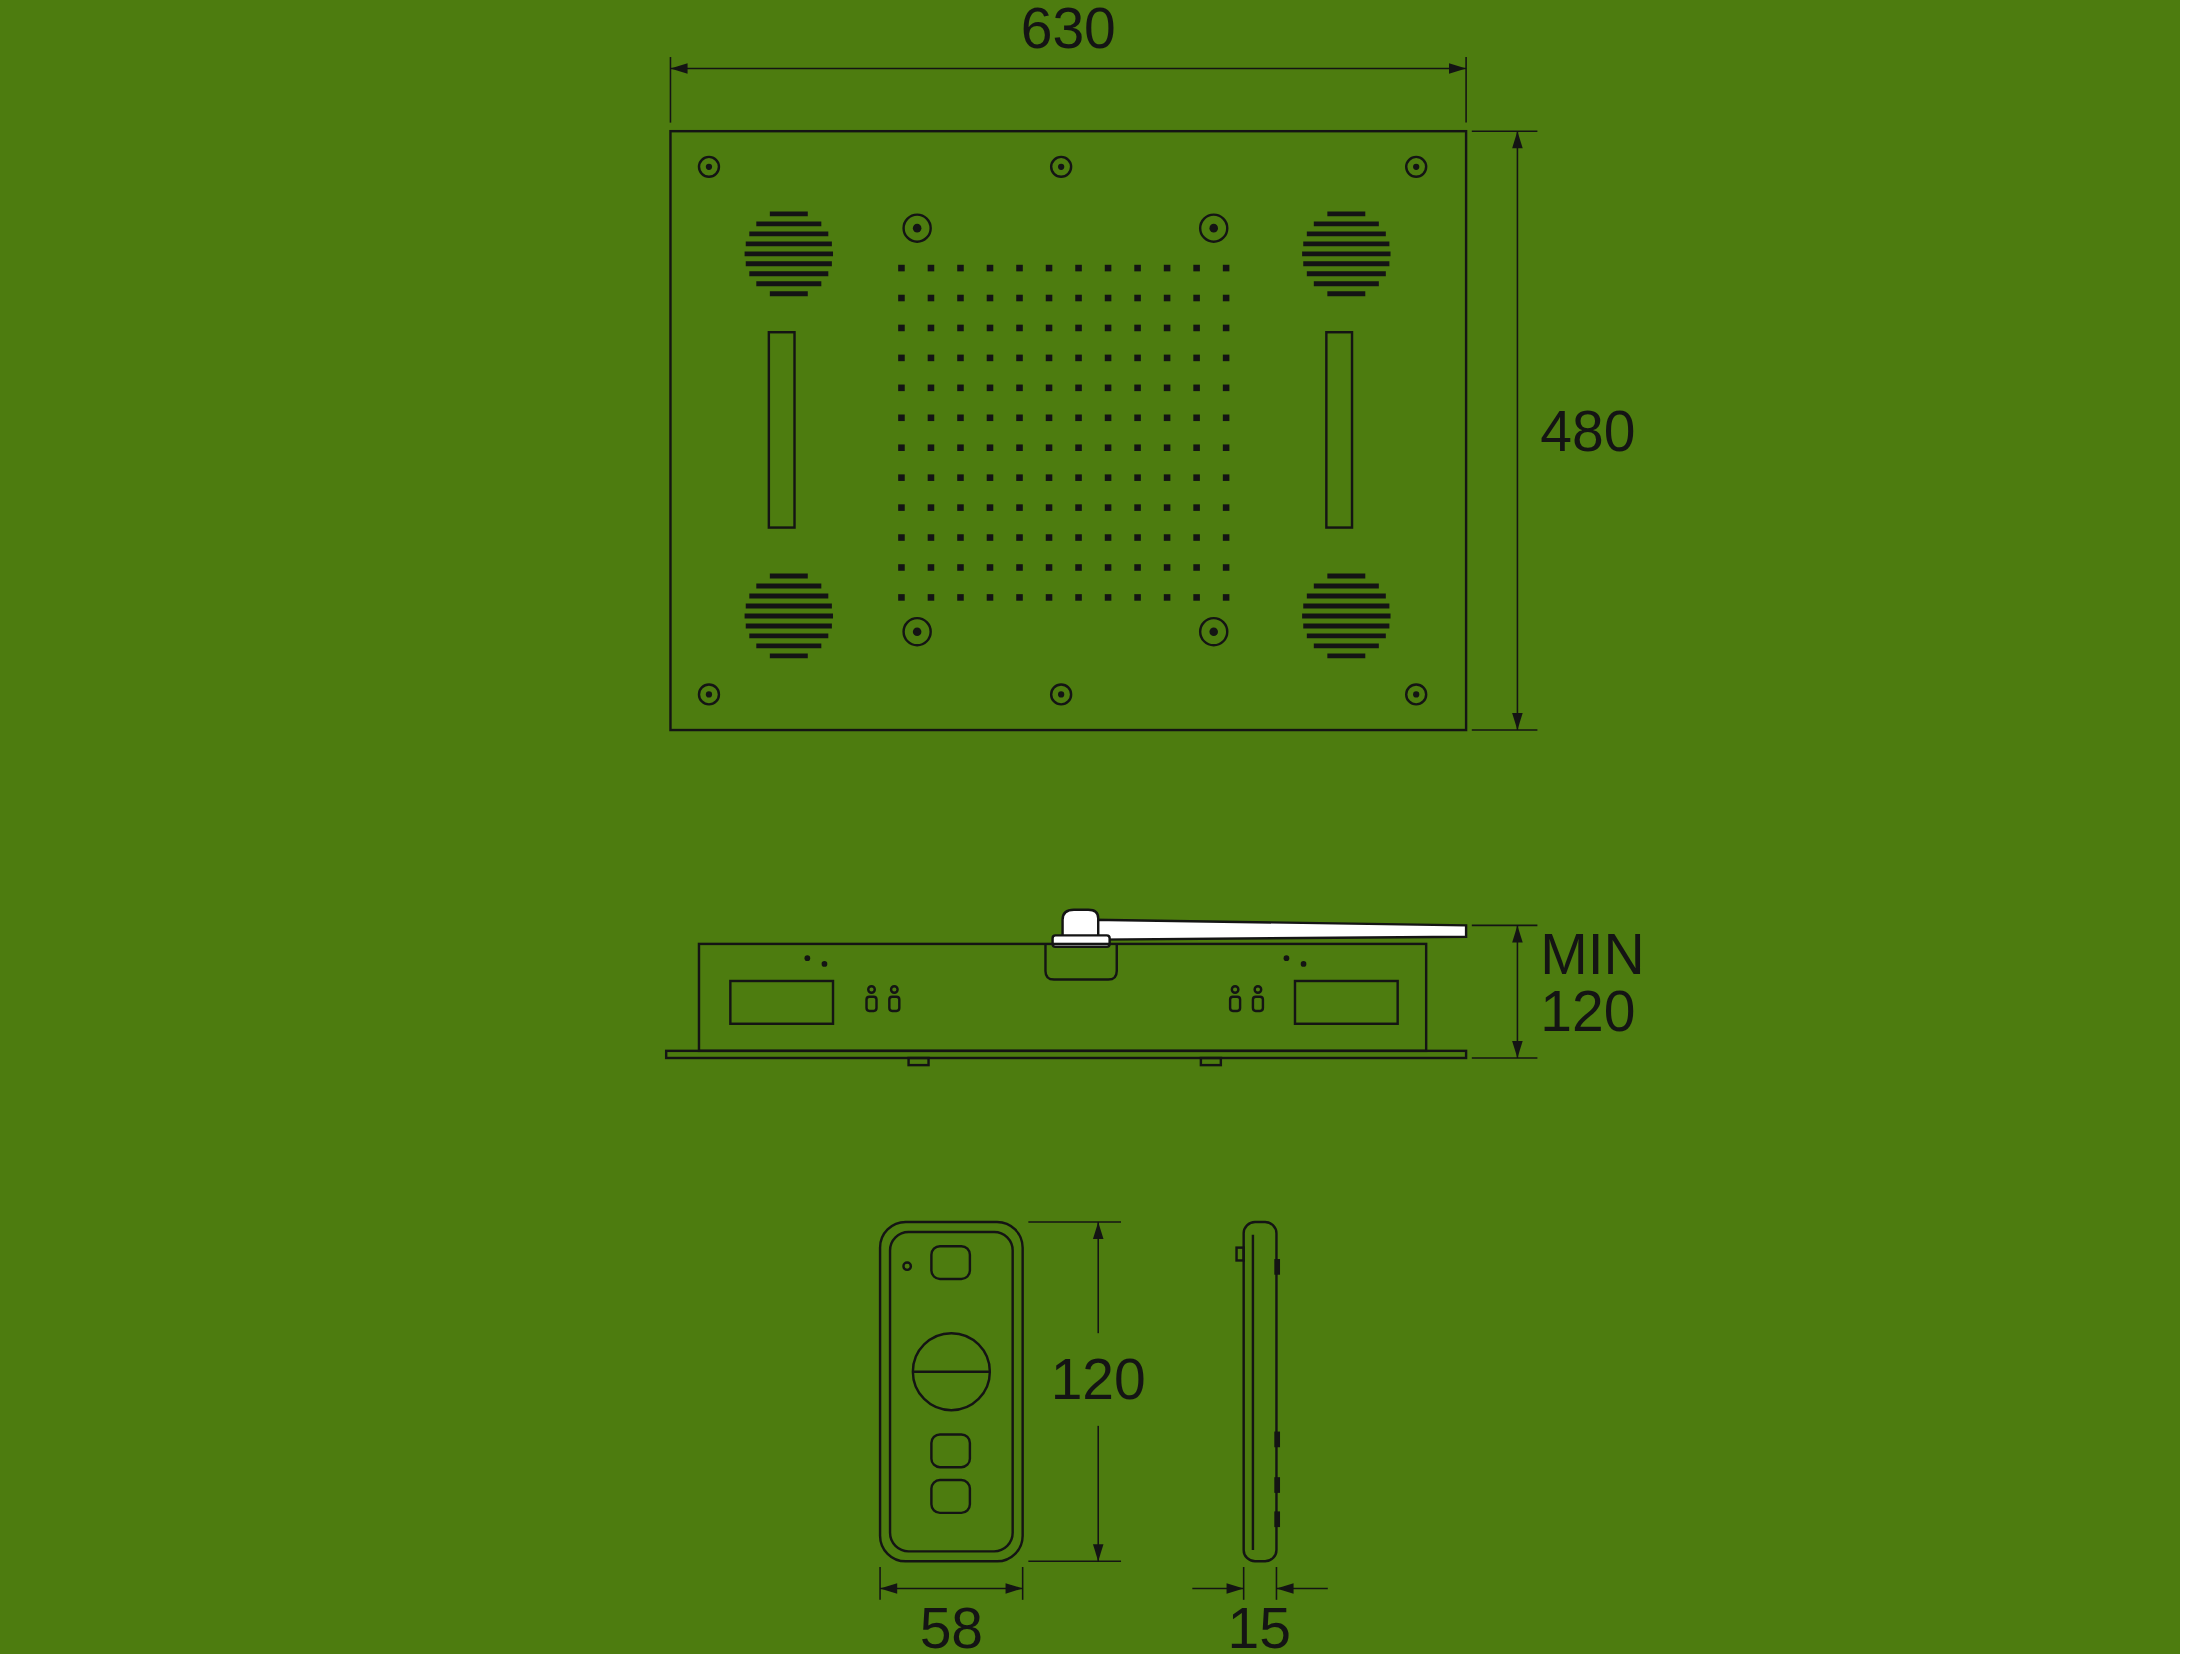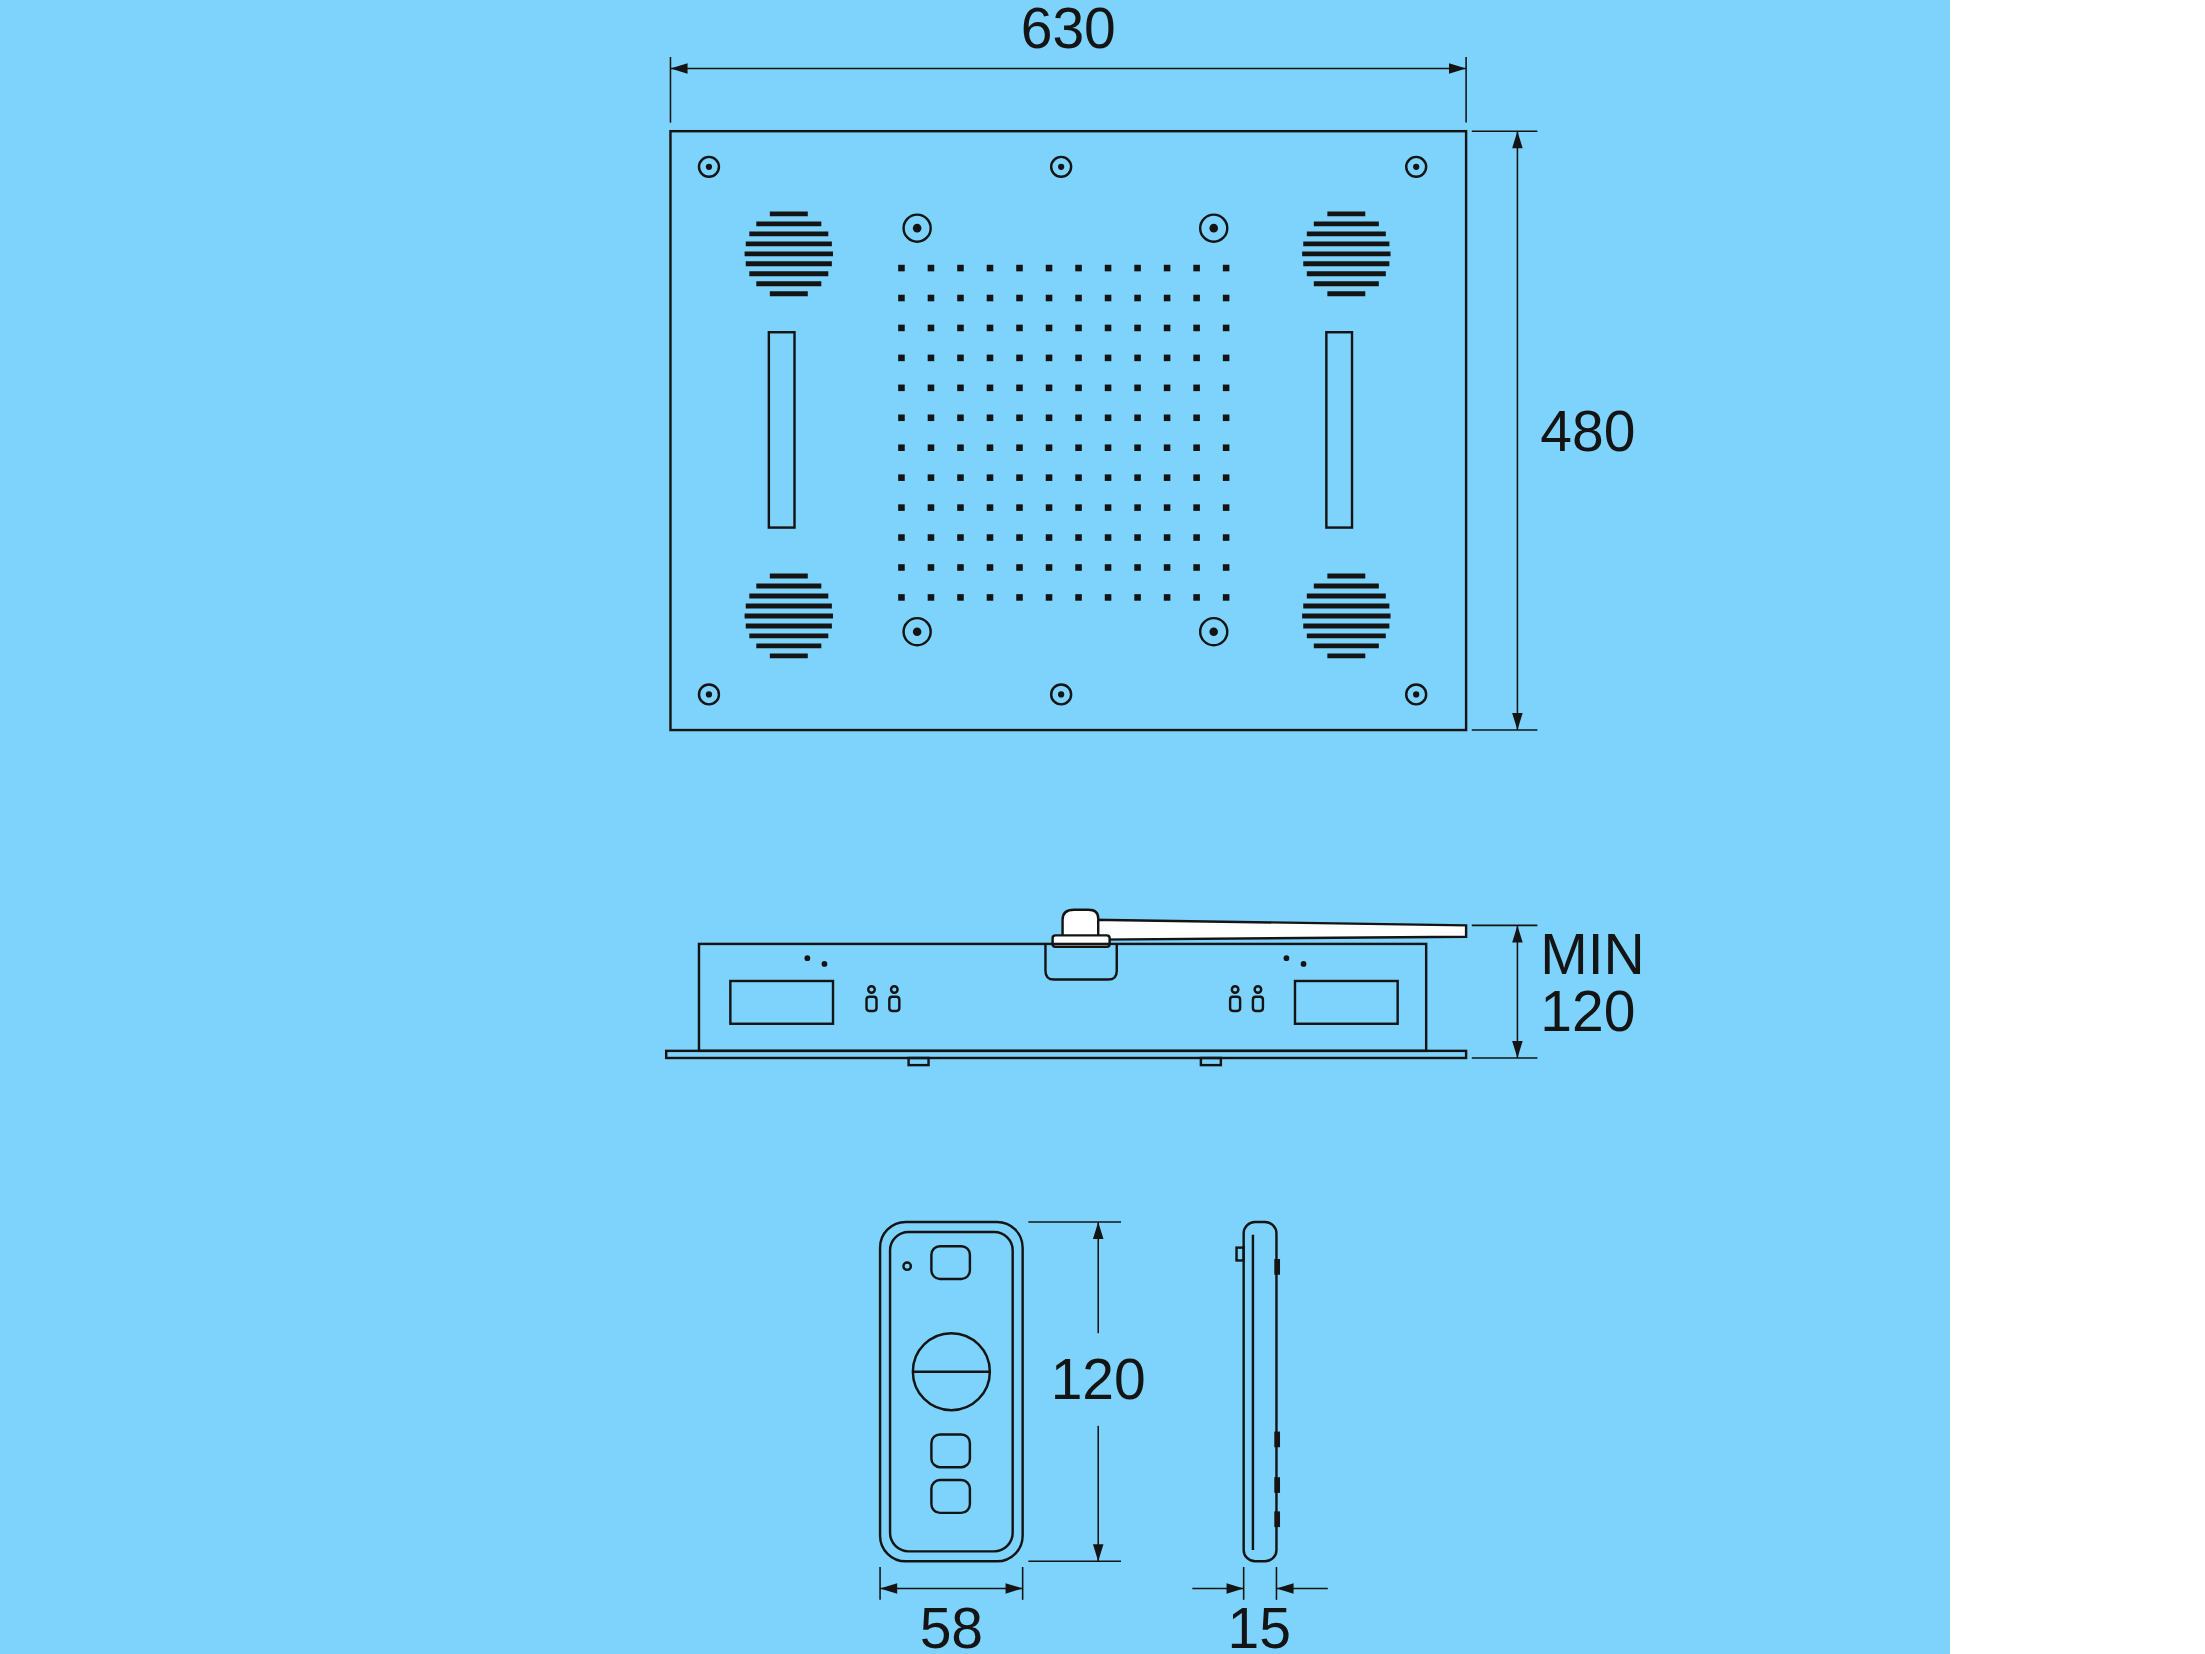--- a/index.html
+++ b/index.html
@@ -1,23 +1,23 @@
 <!DOCTYPE html>
 <html style="font-size:13.6px"><head>
 <meta charset="utf-8">
 <style>
   html, body {
     margin: 0;
     padding: 0;
     background: #ffffff;
   }
   .page {
-    width: 1950px;
+    width: 2180px;
     height: 1654px;
-    background: #7dd3fc;
+    background: #4d7c0f;
     overflow: hidden;
   }
   svg { display: block; }
   .ln   { fill: none; stroke: #141414; stroke-width: 1.7; }
   .fillw{ fill: #ffffff; stroke: #141414; stroke-width: 1.7; }
   .dim  { fill: none; stroke: #141414; stroke-width: 1.1; }
   .dot  { fill: #141414; stroke: none; }
   .sp   { stroke: #141414; stroke-width: 3.4; stroke-linecap: butt; }
   .dimtxt {
     font-family: "Liberation Sans", sans-serif;

